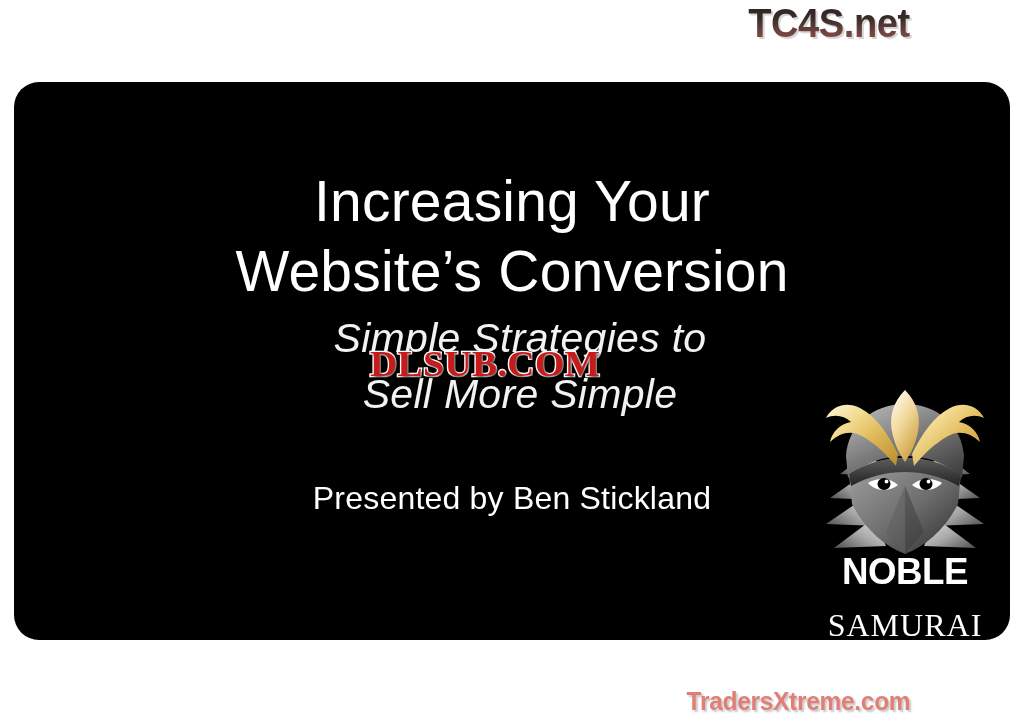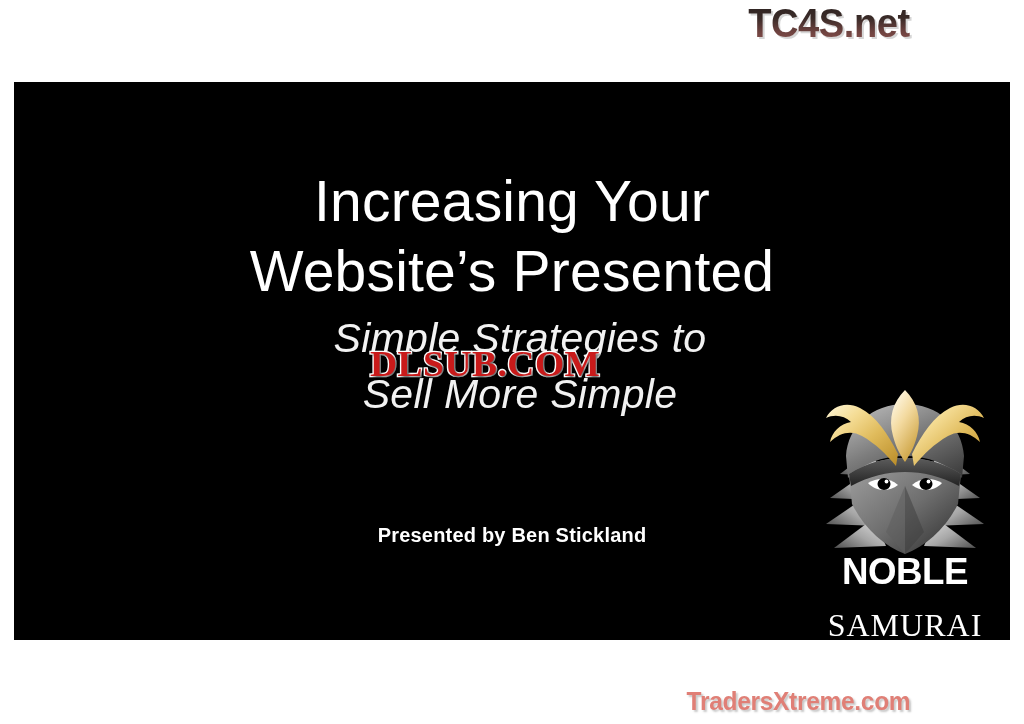--- a/index.html
+++ b/index.html
@@ -48,20 +48,21 @@
     line-height:1.05;
   }
 
   
   #slide {
     position:absolute;
     left:14px; top:82px;
     width:996px; height:558px;
     background:#000000;
     overflow:hidden;
+    border-radius:25px;
   }
 
   
   #title-block {
     position:absolute;
     left:0; top:84px;
     width:100%;
     text-align:center;
     color:#ffffff;
     font-family:"Liberation Sans", sans-serif;
@@ -89,25 +90,24 @@
   #subtitle-block .sline { display:block; white-space:nowrap; }
 
   
   #presenter {
     position:absolute;
     left:0; top:398px;
     width:100%;
     text-align:center;
     color:#ffffff;
     font-family:"Liberation Sans", sans-serif;
-    font-weight:700;
-    font-size:20px;
+    font-weight:400;
+    font-size:32px;
     letter-spacing:0.2px;
     white-space:nowrap;
-    margin-top:44px;
   }
 
   
   #dlsub-watermark {
     position:absolute;
     left:356px; top:264px;
     font-family:"Liberation Serif", serif;
     font-weight:700;
     font-size:36px;
     letter-spacing:0.5px;
@@ -176,21 +176,21 @@
 
 <div id="page">
 
   <div id="tc4s-shadow">TC4S.net</div>
   <div id="tc4s-logo">TC4S.net</div>
 
   <div id="slide">
 
     <div id="title-block">
       <span class="tline">Increasing Your</span>
-      <span class="tline">Website’s Presented</span>
+      <span class="tline">Website’s Conversion</span>
     </div>
 
     <div id="subtitle-block">
       <span class="sline">Simple Strategies to</span>
       <span class="sline">Sell More Simple</span>
     </div>
 
     <div id="dlsub-watermark">DLSUB.COM</div>
 
     <div id="presenter">Presented by Ben Stickland</div>

